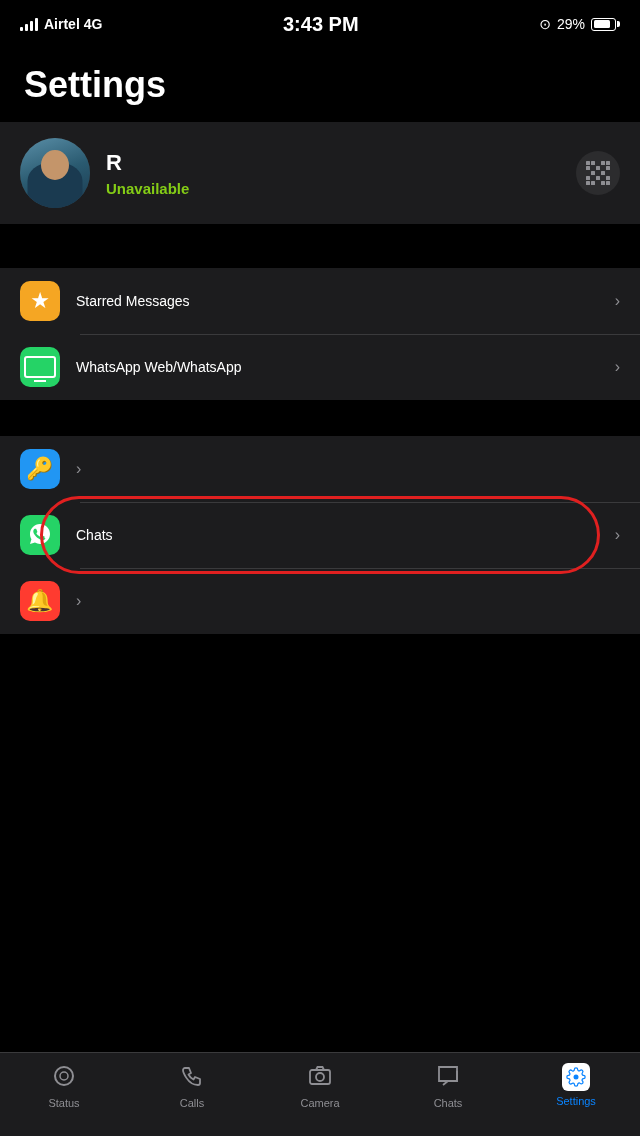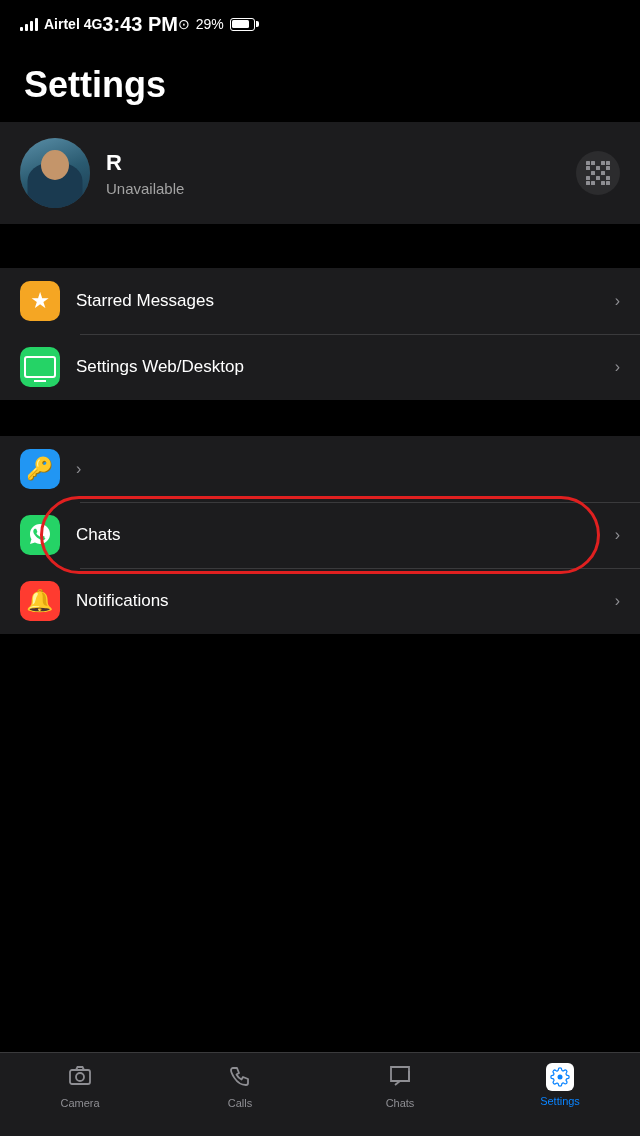--- a/index.html
+++ b/index.html
@@ -11,20 +11,21 @@
       background: #000;
       font-family: -apple-system, 'Helvetica Neue', Arial, sans-serif;
       color: #fff;
       overflow: hidden;
       position: relative;
     }
 
     
     .status-bar {
       display: flex;
+      justify-content: space-between;
       align-items: center;
       padding: 12px 20px 8px;
       height: 44px;
       background: #000;
     }
     .status-left {
       display: flex;
       align-items: center;
       gap: 6px;
       font-size: 14px;
@@ -141,21 +142,22 @@
       margin-left: 16px;
     }
     .profile-name {
       font-size: 22px;
       font-weight: 600;
       color: #fff;
       margin-bottom: 4px;
     }
     .profile-status {
       font-size: 15px;
-      color: #a3a3a3;
+      color: #84cc16;
+      font-weight: bold;
     }
     .qr-button {
       width: 44px;
       height: 44px;
       border-radius: 50%;
       background: #2c2c2e;
       display: flex;
       align-items: center;
       justify-content: center;
       flex-shrink: 0;
@@ -207,21 +209,21 @@
     .icon-blue { background: #2196f3; }
     .icon-green { background: #25d366; }
     .icon-red { background: #ff3b30; }
 
     .menu-icon-symbol {
       font-size: 22px;
       color: #fff;
     }
     .menu-label {
       flex: 1;
-      font-size: 17px;
+      font-size: 14px;
       color: #fff;
     }
     .menu-chevron {
       font-size: 16px;
       color: #8e8e93;
     }
 
     
     .chats-highlight {
       position: relative;
@@ -399,21 +401,21 @@
     <div class="menu-icon-wrapper icon-yellow">
       <span class="menu-icon-symbol">★</span>
     </div>
     <span class="menu-label">Starred Messages</span>
     <span class="menu-chevron">›</span>
   </div>
   <div class="menu-item">
     <div class="menu-icon-wrapper icon-teal">
       <div class="monitor-icon"></div>
     </div>
-    <span class="menu-label">Settings Web/Desktop</span>
+    <span class="menu-label">WhatsApp Web/WhatsApp</span>
     <span class="menu-chevron">›</span>
   </div>
 </div>
 
 <div class="section-gap-sm"></div>
 
 <div class="menu-section" style="position:relative;">
   <div class="menu-item">
     <div class="menu-icon-wrapper icon-blue">
       <span class="menu-icon-symbol">🔑</span>
@@ -429,46 +431,54 @@
       </svg>
     </div>
     <span class="menu-label">Chats</span>
     <span class="menu-chevron">›</span>
     <div class="chats-ring"></div>
   </div>
   <div class="menu-item">
     <div class="menu-icon-wrapper icon-red">
       <span class="menu-icon-symbol">🔔</span>
     </div>
-    <span class="menu-label">Notifications</span>
     <span class="menu-chevron">›</span>
   </div>
 </div>
 
 <div class="tab-bar">
 
+  <div class="tab-item">
+    <div class="tab-icon">
+      <svg width="26" height="26" viewBox="0 0 26 26" fill="none">
+        <circle cx="13" cy="13" r="9" stroke="#8e8e93" stroke-width="2" fill="none"></circle>
+        <circle cx="13" cy="13" r="4" stroke="#8e8e93" stroke-width="1.5" fill="none"></circle>
+      </svg>
+    </div>
+    <span class="tab-label">Status</span>
+  </div>
+
+  <div class="tab-item">
+    <div class="tab-icon">
+      <svg width="26" height="26" viewBox="0 0 26 26" fill="none">
+        <path d="M6 5h4l2 5-2.5 1.5c1 2 3 4 5 5L16 14l5 2v4c0 1.1-.9 2-2 2C8 22 4 8 4 7c0-1.1.9-2 2-2z" stroke="#8e8e93" stroke-width="1.8" fill="none" stroke-linejoin="round"></path>
+      </svg>
+    </div>
+    <span class="tab-label">Calls</span>
+  </div>
 
   <div class="tab-item">
     <div class="tab-icon">
       <svg width="26" height="26" viewBox="0 0 26 26" fill="none">
         <rect x="3" y="7" width="20" height="14" rx="2" stroke="#8e8e93" stroke-width="1.8" fill="none"></rect>
         <circle cx="13" cy="14" r="4" stroke="#8e8e93" stroke-width="1.8" fill="none"></circle>
         <path d="M9 7l1.5-3h5L17 7" stroke="#8e8e93" stroke-width="1.8" fill="none"></path>
       </svg>
     </div>
     <span class="tab-label">Camera</span>
-  </div>
-
-  <div class="tab-item">
-    <div class="tab-icon">
-      <svg width="26" height="26" viewBox="0 0 26 26" fill="none">
-        <path d="M6 5h4l2 5-2.5 1.5c1 2 3 4 5 5L16 14l5 2v4c0 1.1-.9 2-2 2C8 22 4 8 4 7c0-1.1.9-2 2-2z" stroke="#8e8e93" stroke-width="1.8" fill="none" stroke-linejoin="round"></path>
-      </svg>
-    </div>
-    <span class="tab-label">Calls</span>
   </div>
 
   <div class="tab-item">
     <div class="tab-icon">
       <svg width="26" height="26" viewBox="0 0 26 26" fill="none">
         <path d="M4 4h18v14H4z" stroke="#8e8e93" stroke-width="1.8" fill="none" rx="2"></path>
         <path d="M8 22l5-4h9V8" stroke="#8e8e93" stroke-width="1.8" fill="none"></path>
       </svg>
     </div>
     <span class="tab-label">Chats</span>

